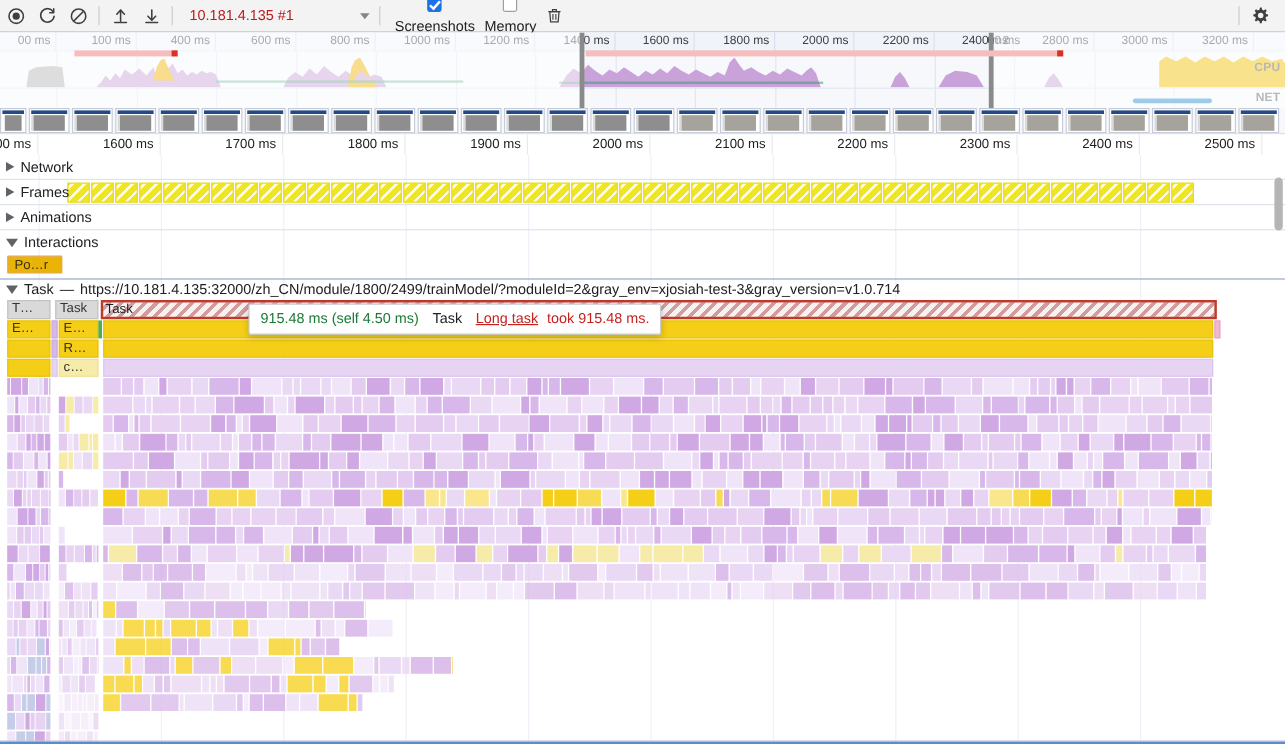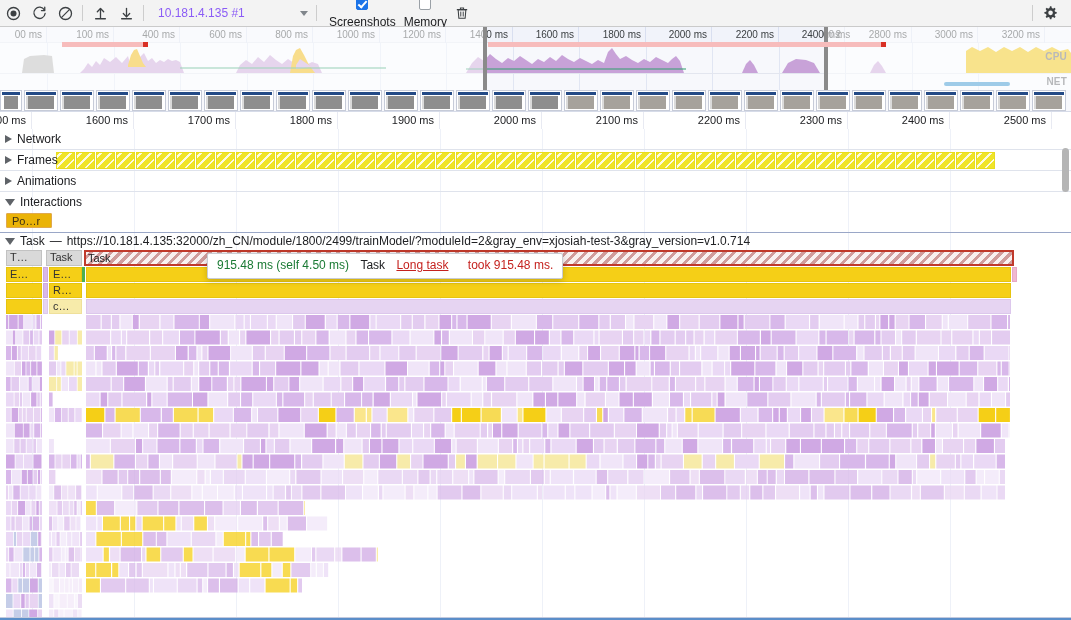--- a/index.html
+++ b/index.html
@@ -26,21 +26,21 @@
     width: 26px; height: 26px;
     display: flex; align-items: center; justify-content: center;
     cursor: pointer;
   }
   .tb-sep {
     width: 1px; height: 16px; background: #cdcdcd; margin: 0 4px;
   }
   .tb-select {
     display: flex; align-items: center; justify-content: space-between;
     height: 20px; min-width: 150px; padding: 0 4px 0 10px;
-    color: #8b5cf6; font-size: 12px; cursor: pointer;
+    color: #b91c1c; font-size: 12px; cursor: pointer;
   }
   .tb-select .caret {
     width: 0; height: 0; margin-left: 12px;
     border-left: 4px solid transparent; border-right: 4px solid transparent;
     border-top: 5px solid #80868b;
   }
   .tb-check {
     display: flex; align-items: center; gap: 5px;
     font-size: 12px; color: #202124; cursor: pointer; margin-left: 8px; flex-direction: column;
   }
@@ -1781,19 +1781,19 @@
 
     <div class="vscroll" style="top:0;height:491px;right:0">
       <div class="vthumb" style="top:19px;height:44px"></div>
     </div>
   </div>
 
   <div class="tooltip" style="left:207px;top:253px">
     <span class="tt-time">915.48 ms (self 4.50 ms)</span>
     <span class="tt-name" style="margin-left:8px">Task</span>
     <span class="tt-link" style="margin-left:8px">Long task</span>
-    <span class="tt-warn" style="margin-left:16px">took 915.48 ms.</span>
+    <span class="tt-warn" style="margin-left:4px">took 915.48 ms.</span>
   </div>
 
   <div class="hline" style="top:617px"></div>
   <div style="position:absolute;top:618px;left:0;width:1071px;height:2px;background:#5b8ec9"></div>
 
 </div>
 
 </body></html>

